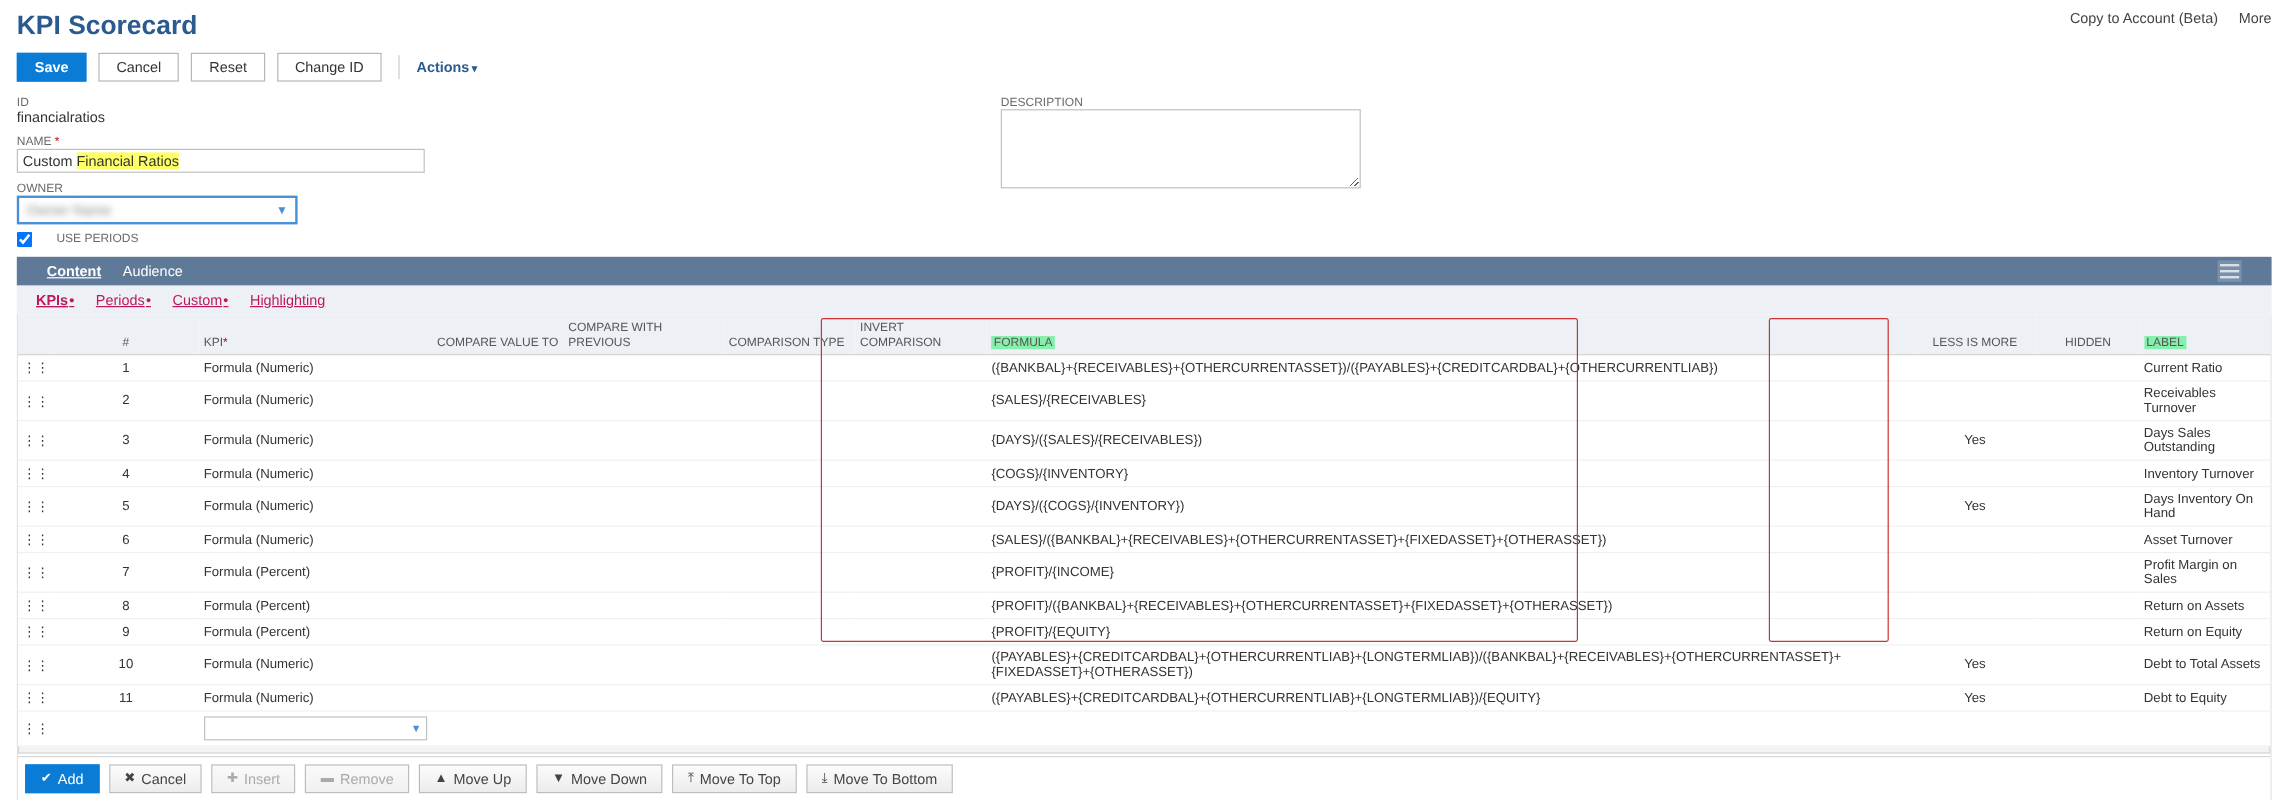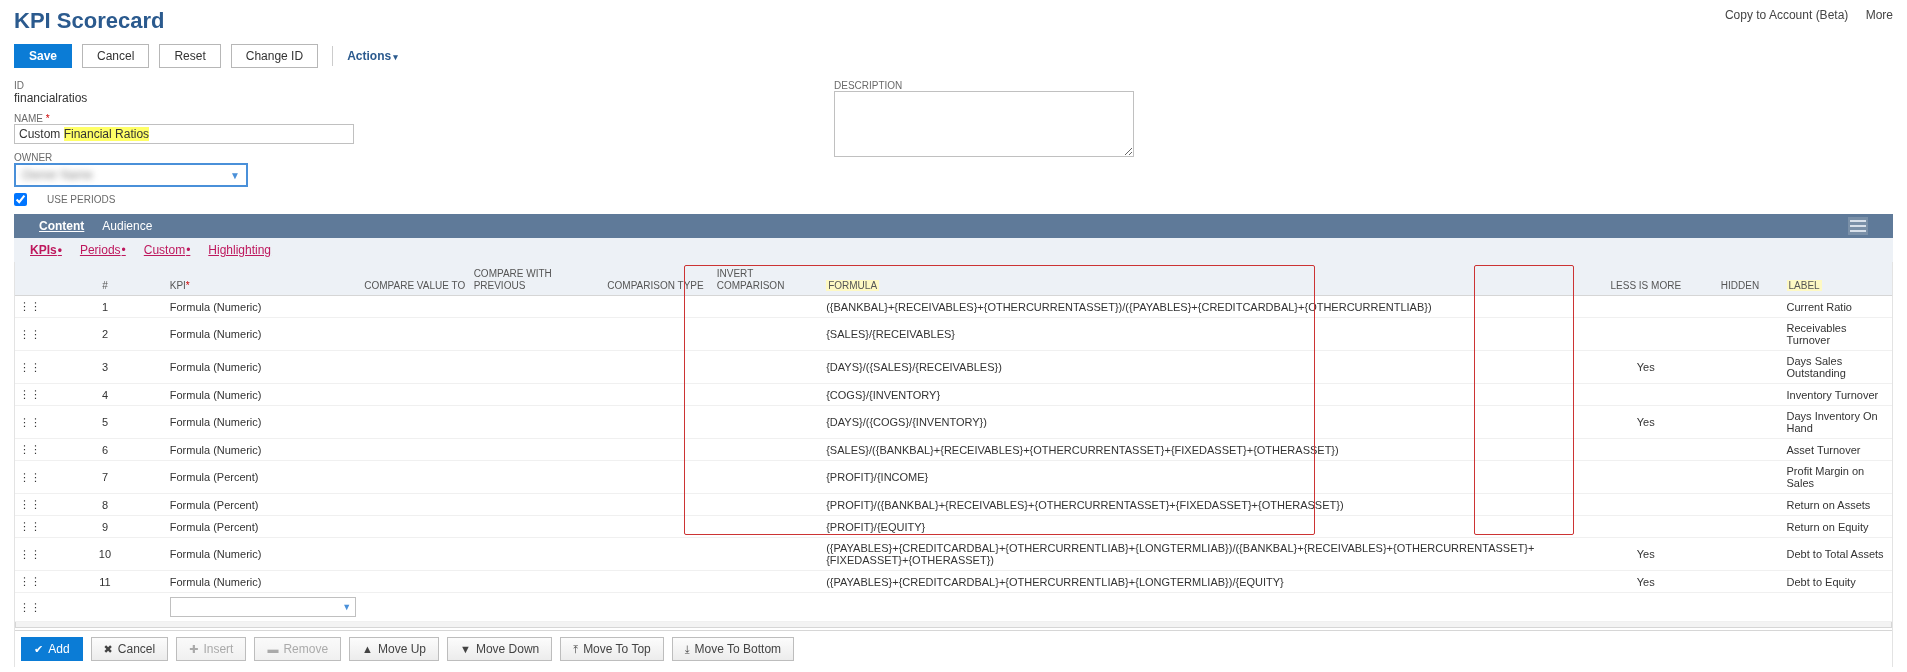--- a/index.html
+++ b/index.html
@@ -124,21 +124,21 @@
   .col-num { width: 100px; }
   .col-kpi { width: 160px; }
   .col-cmp1 { width: 90px; }
   .col-cmp2 { width: 110px; }
   .col-cmp3 { width: 90px; }
   .col-cmp4 { width: 90px; }
   .col-formula { width: 635px; }
   .col-less { width: 85px; }
   .col-hidden { width: 70px; }
   .col-label { width: 90px; }
-  th .hdr-highlight { background: #fef9c3; padding: 0 2px; }
+  th .hdr-highlight { background: #86efac; padding: 0 2px; }
   .red-box {
     position: absolute;
     border: 1px solid #c33;
     pointer-events: none;
     border-radius: 2px;
   }
   .red-box.formula { left: 669px; top: 3px; width: 631px; height: 270px; }
   .red-box.label { left: 1459px; top: 3px; width: 100px; height: 270px; }
   .input-row td { background: #fff; }
   .inline-select {

